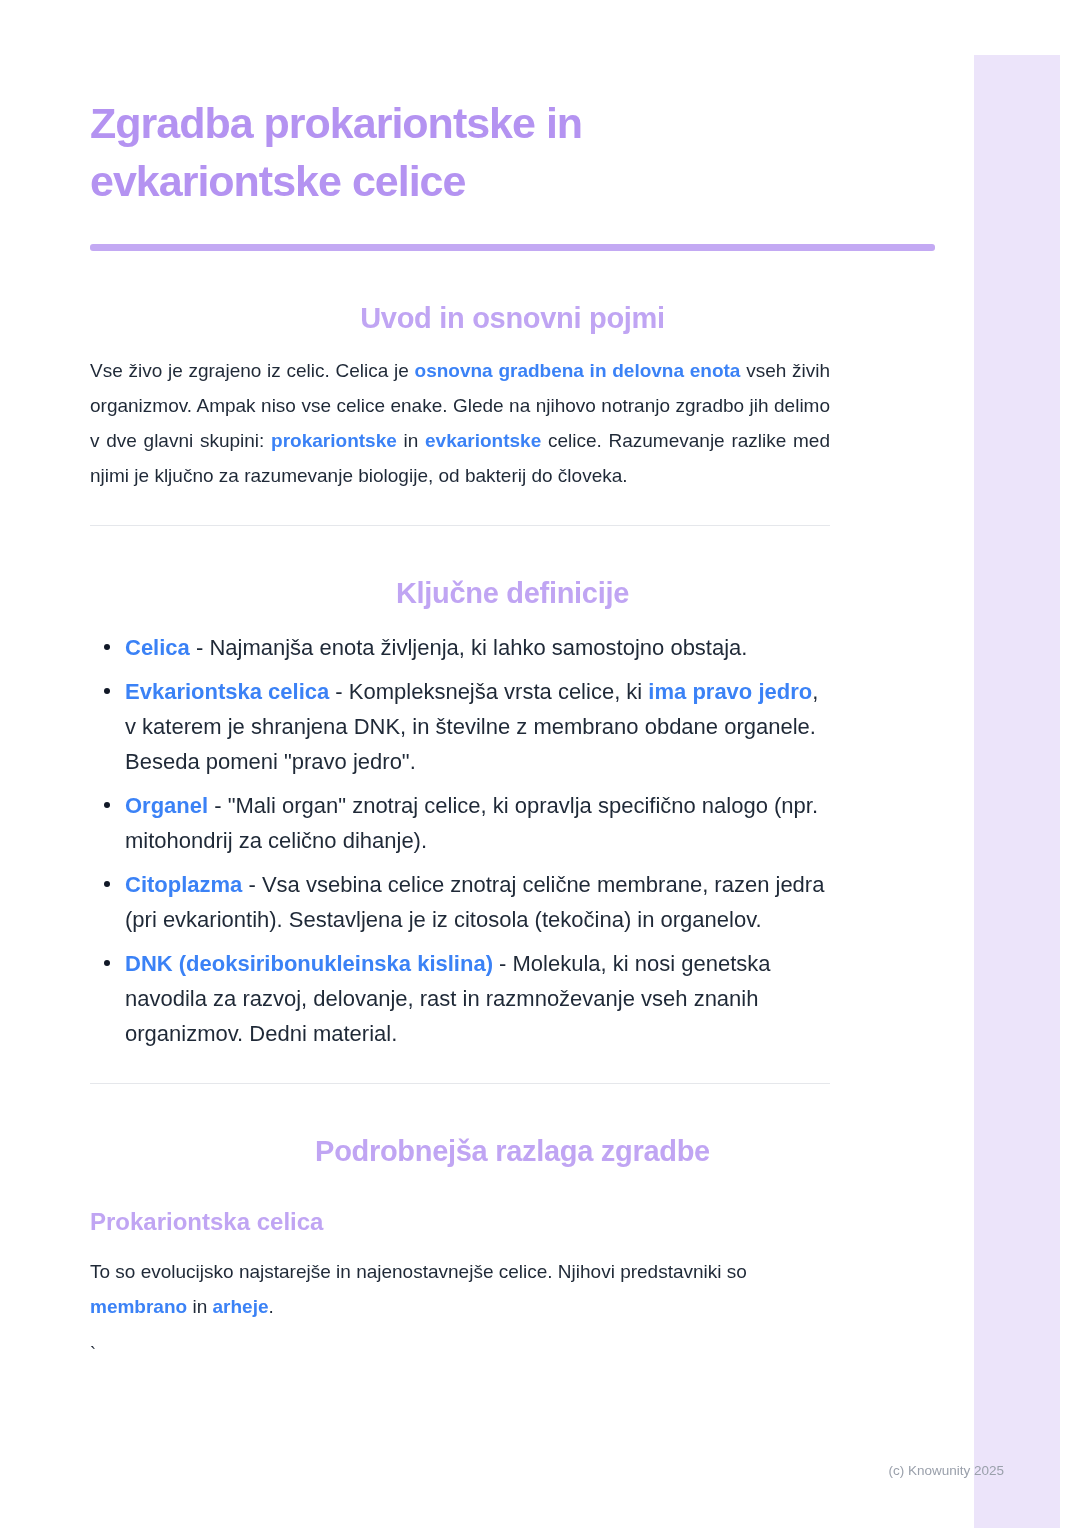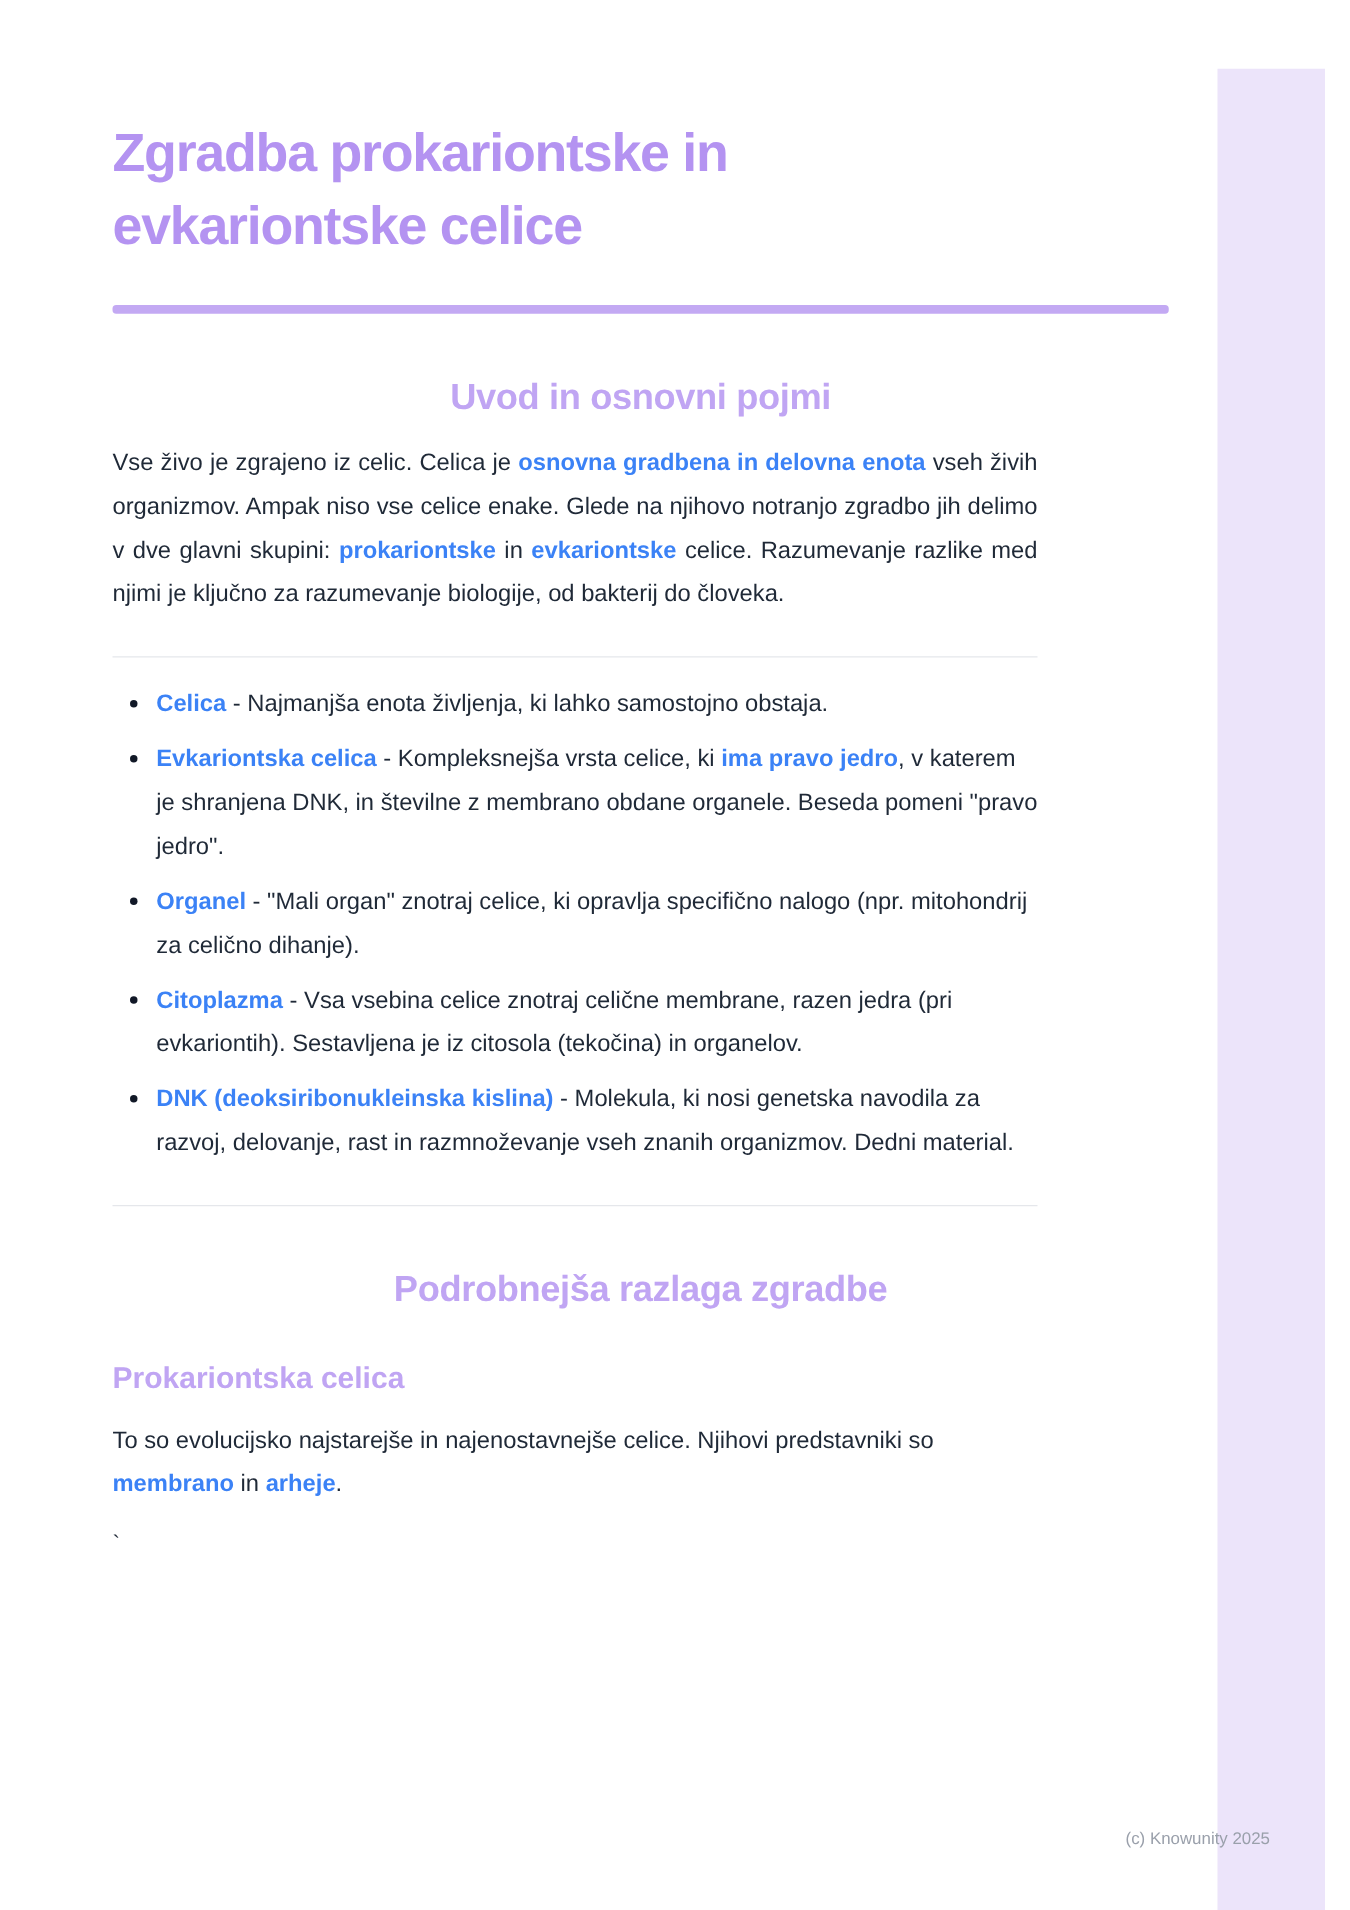--- a/index.html
+++ b/index.html
@@ -57,34 +57,34 @@
     height:0;
   }
   ul.defs {
     margin-top:20px;
     width:740px; list-style:none;
   }
   ul.defs li {
     position:relative;
     padding-left:35px;
     margin-bottom:9px;
-    font-size:19px; line-height:35px;
+    font-size:22px; line-height:35px;
   }
   ul.defs li::before {
     content:"";
     position:absolute; left:14px; top:14px;
     width:6px; height:6px; border-radius:50%;
     background:#111827;
   }
   p.stray {
     margin-top:18px;
     font-size:18px; line-height:24px; color:#1f2937;
   }
   .footer {
-    position:absolute; right:64px; bottom:50px;
+    position:absolute; right:76px; bottom:50px;
     font-size:13.5px; color:#9aa0ab;
     z-index:2;
   }
 </style>
 </head>
 <body>
 
 <div class="side-strip"></div>
 
 <main class="content">
@@ -95,20 +95,21 @@
   </h1>
 
   <div class="title-rule"></div>
 
   <h2 class="section">Uvod in osnovni pojmi</h2>
 
   <p class="body justify"><span>Vse živo je zgrajeno iz celic. Celica je </span><span class="b">osnovna gradbena in delovna enota</span><span> vseh živih organizmov. Ampak niso vse celice enake. Glede na njihovo notranjo zgradbo jih delimo v dve glavni skupini: </span><span class="b">prokariontske</span><span> in </span><span class="b">evkariontske</span><span> celice. Razumevanje razlike med njimi je ključno za razumevanje biologije, od bakterij do človeka.</span></p>
 
   <hr class="divider">
 
+  <h2 class="section">Ključne definicije</h2>
 
   <ul class="defs">
     <li><span class="b">Celica</span><span> - Najmanjša enota življenja, ki lahko samostojno obstaja.</span></li>
     <li><span class="b">Evkariontska celica</span><span> - Kompleksnejša vrsta celice, ki </span><span class="b">ima pravo jedro</span><span>, v katerem je shranjena DNK, in številne z membrano obdane organele. Beseda pomeni "pravo jedro".</span></li>
     <li><span class="b">Organel</span><span> - "Mali organ" znotraj celice, ki opravlja specifično nalogo (npr. mitohondrij za celično dihanje).</span></li>
     <li><span class="b">Citoplazma</span><span> - Vsa vsebina celice znotraj celične membrane, razen jedra (pri evkariontih). Sestavljena je iz citosola (tekočina) in organelov.</span></li>
     <li><span class="b">DNK (deoksiribonukleinska kislina)</span><span> - Molekula, ki nosi genetska navodila za razvoj, delovanje, rast in razmnoževanje vseh znanih organizmov. Dedni material.</span></li>
   </ul>
 
   <hr class="divider">

